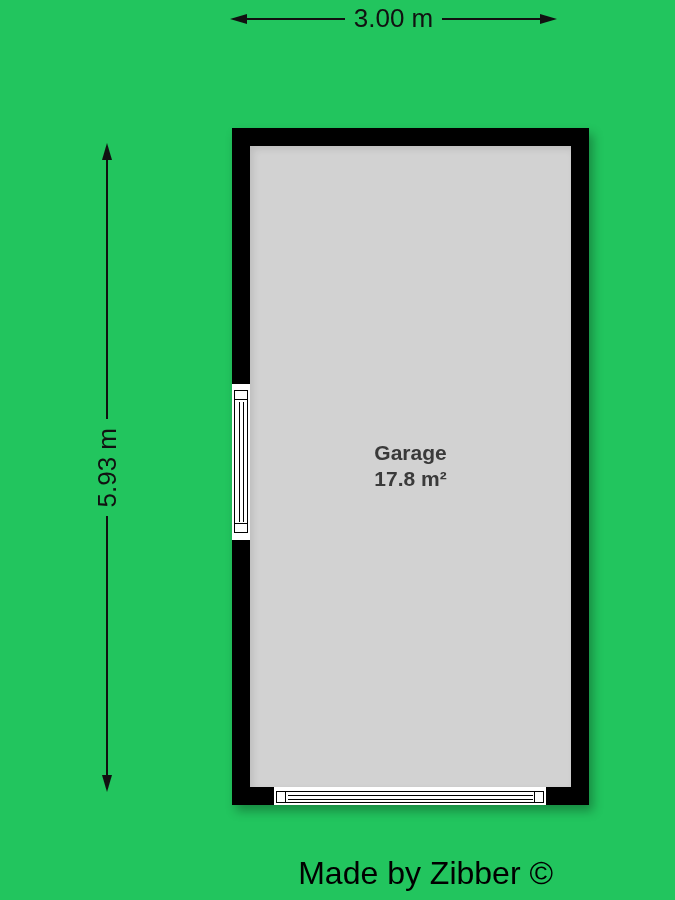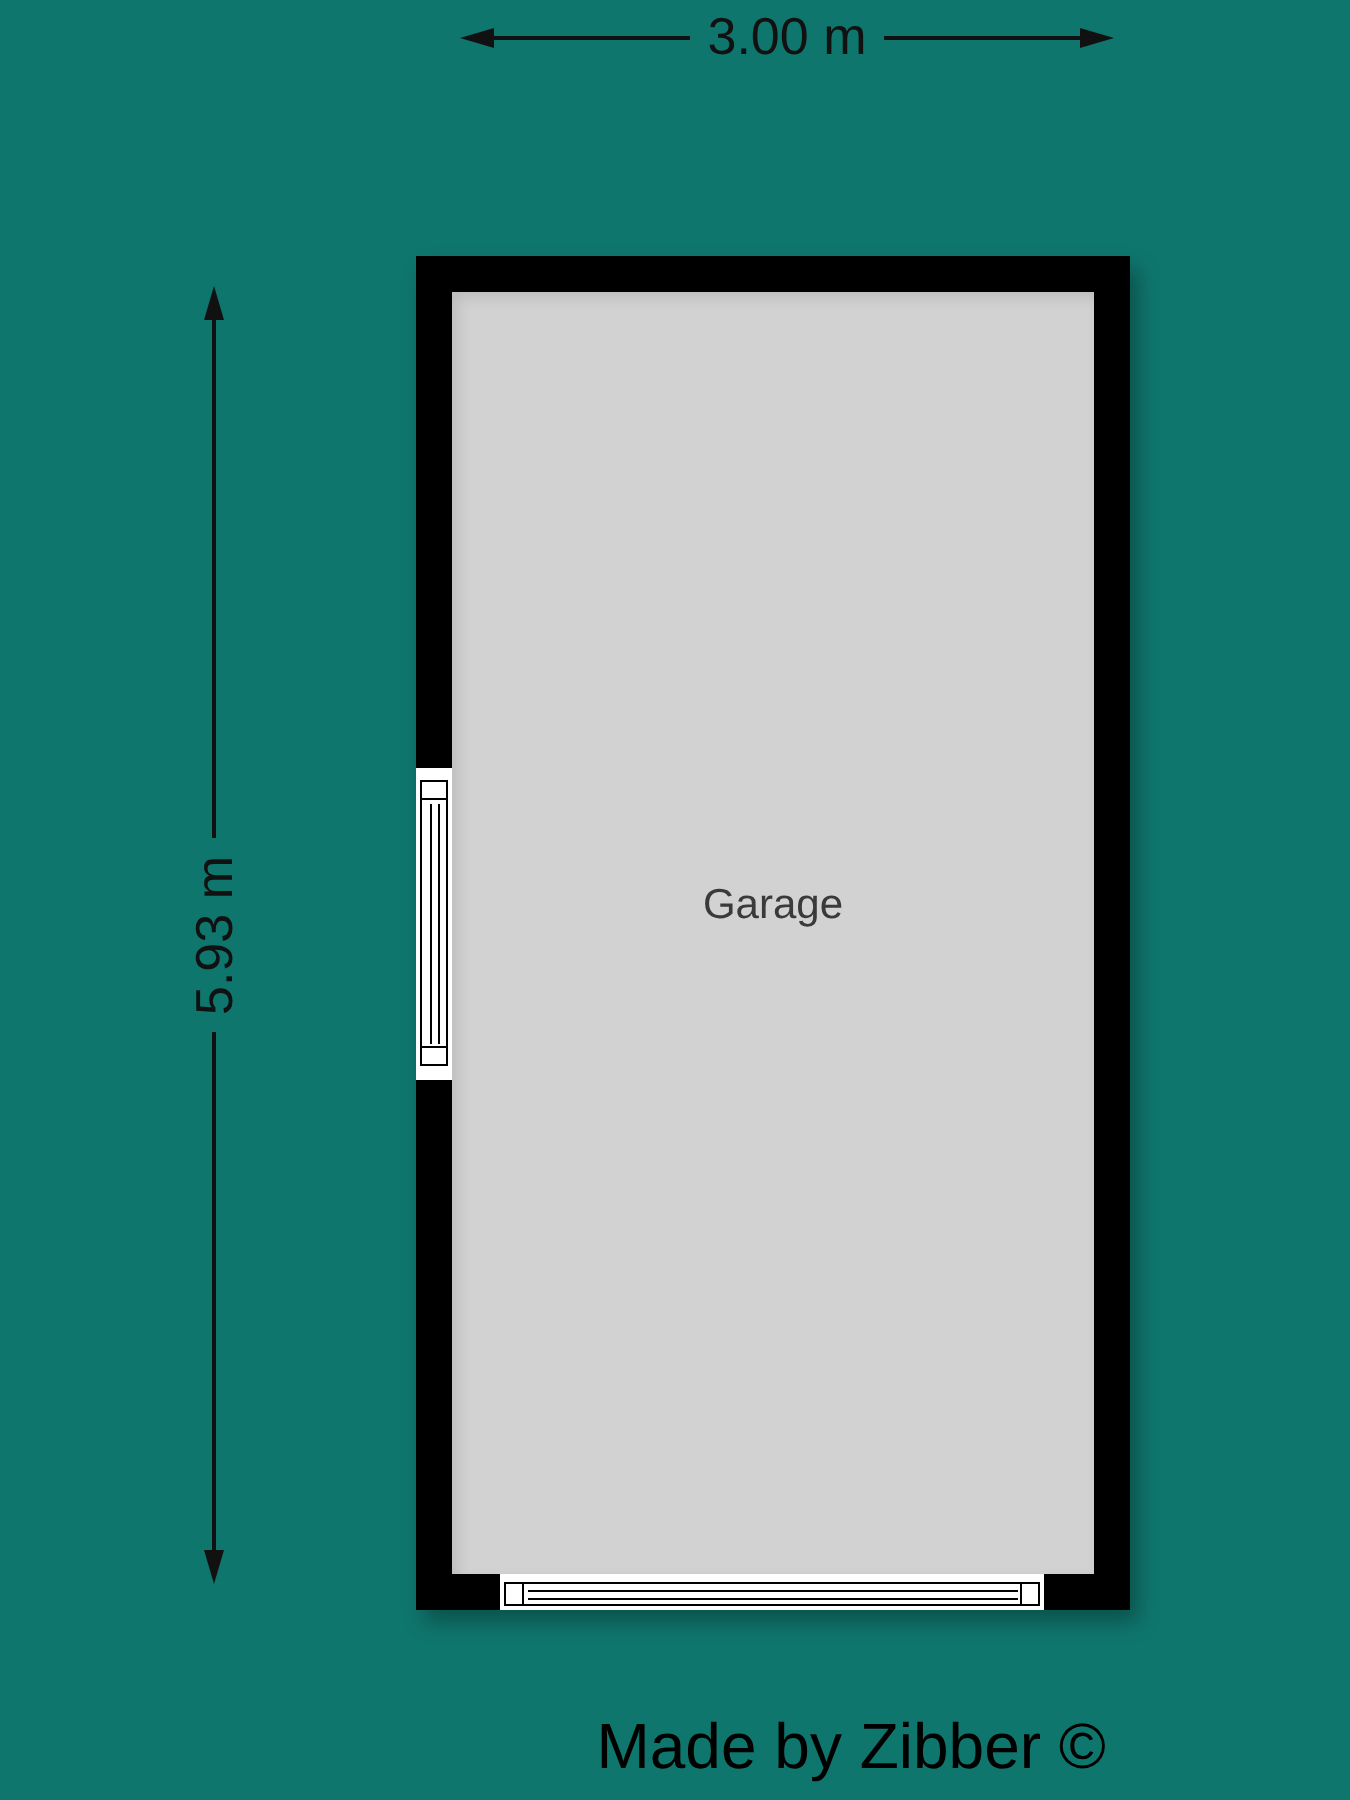--- a/index.html
+++ b/index.html
@@ -8,21 +8,21 @@
     --opening: #ffffff;
     --room_text: #3a3a3a;
     --dim_text: #111111;
   }
   * { box-sizing: border-box; }
   html, body { margin: 0; padding: 0; background: #ffffff; }
   #page {
     position: relative;
     width: 675px;
     height: 900px;
-    background: #0f766e;
+    background: #22c55e;
     font-family: "Liberation Sans", sans-serif;
     overflow: hidden;
   }
 
   
   .dim-h {
     position: absolute;
     left: 230px; top: 8px;
     width: 327px; height: 22px;
     display: flex;
@@ -75,24 +75,25 @@
   .ah-down {
     width: 0; height: 0;
     border-left: 5.5px solid transparent;
     border-right: 5.5px solid transparent;
     border-top: 17px solid var(--dim_text);
   }
 
   
   #plan {
     position: absolute;
-    left: 208px; top: 128px;
+    left: 232px; top: 128px;
     width: 357px; height: 677px;
     background: var(--wall);
     box-shadow: 4px 6px 10px rgba(0,0,0,0.30);
+    font-weight: bold;
   }
   #interior {
     position: absolute;
     left: 18px; top: 18px; right: 18px; bottom: 18px;
     background: var(--floor);
     box-shadow: inset 3px 3px 7px rgba(0,0,0,0.10);
   }
   #room-label {
     position: absolute;
     left: 18px; right: 18px; top: 312px;
@@ -203,18 +204,19 @@
     <div class="opening-h">
       <div class="glyph-h">
         <div class="cap-left"></div>
         <div class="panes"></div>
         <div class="cap-right"></div>
       </div>
     </div>
 
     <div id="room-label">
       <div>Garage</div>
+      <div>17.8 m²</div>
     </div>
   </div>
 
   <div id="footer">Made by Zibber ©</div>
 
 </div>
 
 </body></html>

